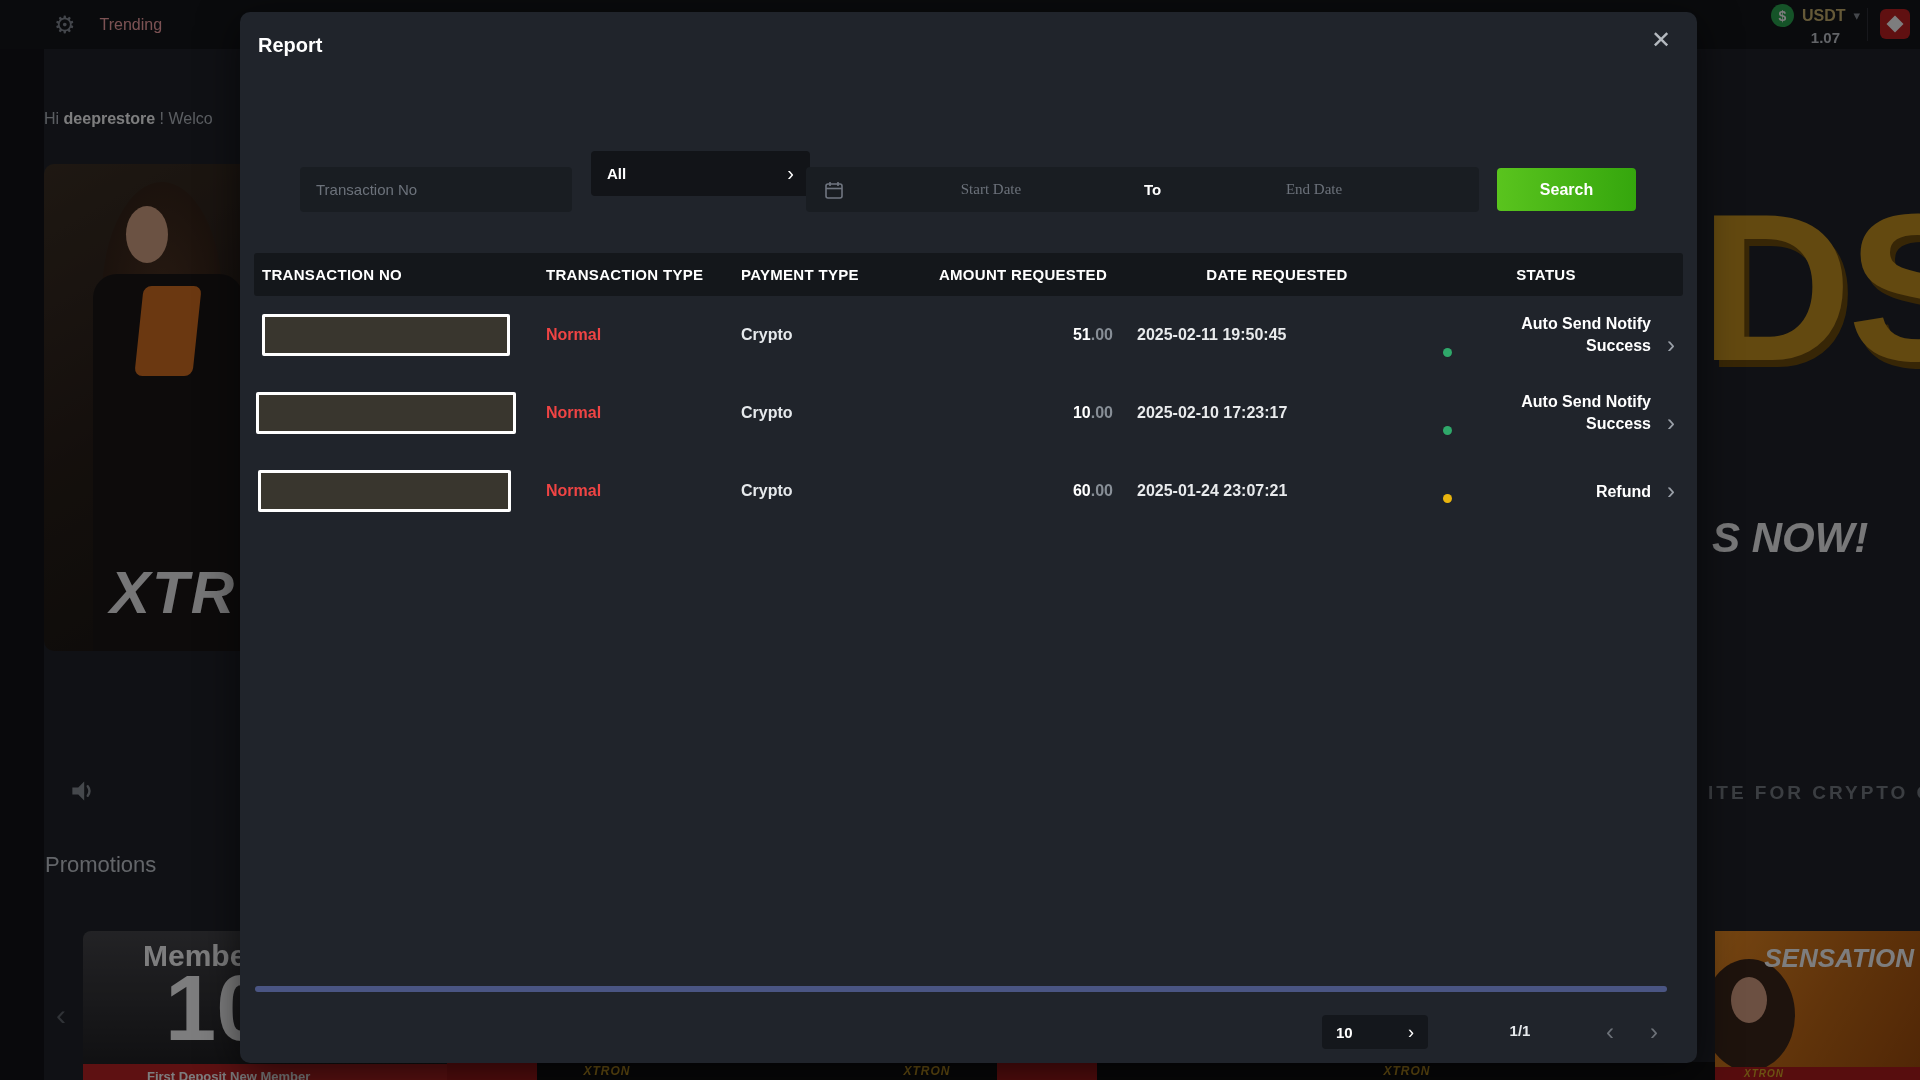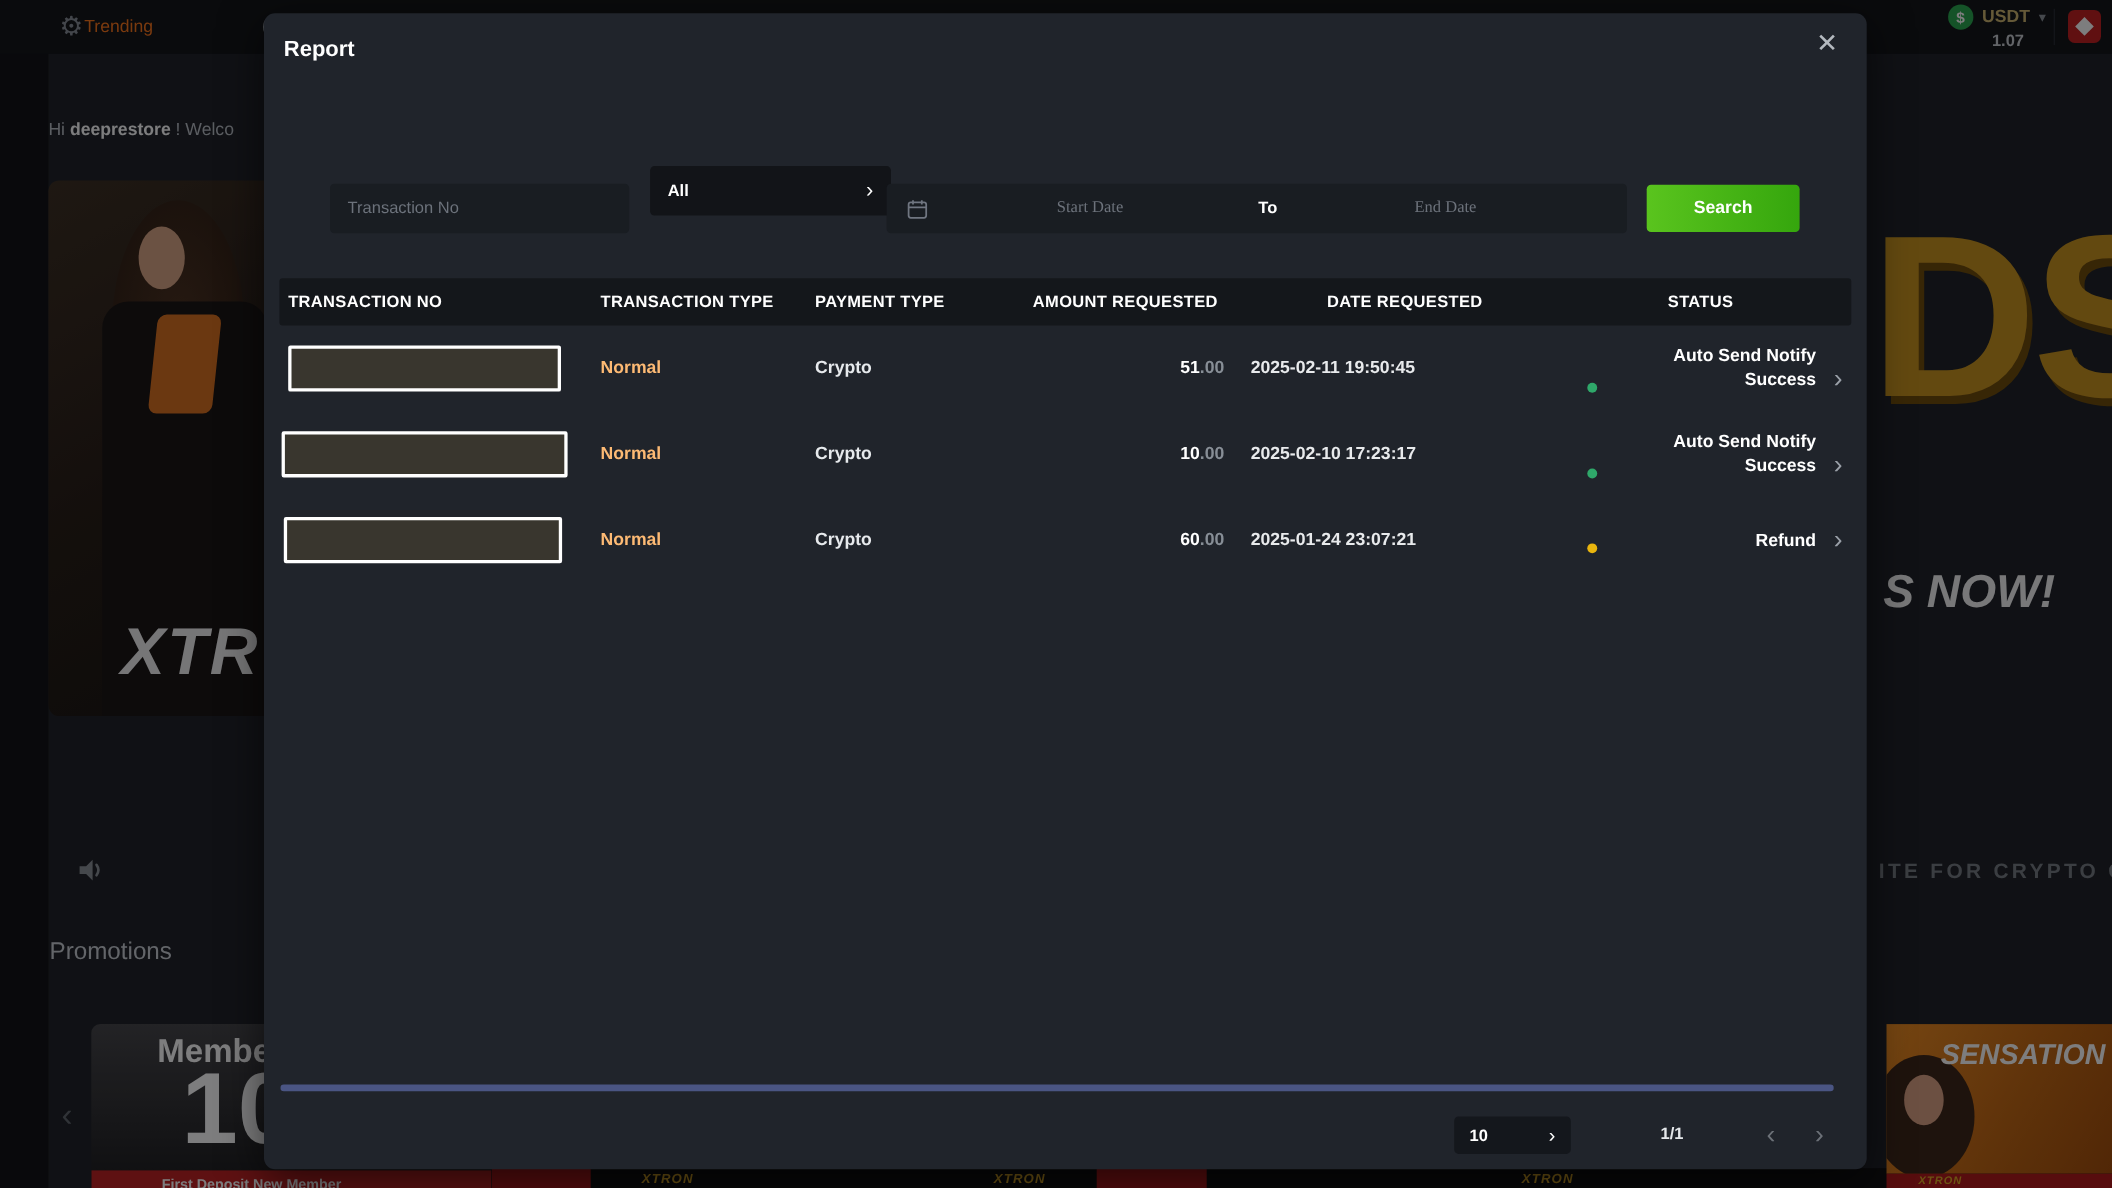--- a/index.html
+++ b/index.html
@@ -6,21 +6,21 @@
   html,body{background:#000}
   .page{position:relative;width:1920px;height:1080px;overflow:hidden;background:#1c1f24;
         font-family:"Liberation Sans",sans-serif;color:#fff}
   .clickable{cursor:pointer}
 
   
   .bg-layer{position:absolute;inset:0;z-index:0}
   .left-rail{position:absolute;left:0;top:0;width:44px;height:1080px;background:#0d0e11}
   .topbar{position:absolute;left:0;top:0;width:1920px;height:49px;background:#0f1114;display:flex;align-items:center}
   .gear-ic{font-size:24px;color:#868c94;margin-left:54px;line-height:1}
-  .trending-lb{margin-left:1px;font-size:16px;color:#f97316}
+  .trending-lb{margin-left:24px;font-size:16px;color:#fca5a5}
   .clock-wrap{margin-left:98px;display:flex;align-items:center}
   .tb-right{position:absolute;right:60px;top:4px;display:flex;flex-direction:column;align-items:flex-end}
   .tb-cur-row{display:flex;align-items:center;gap:8px}
   .usdt-circle{width:23px;height:23px;border-radius:50%;background:#27a84b;color:#fff;font-weight:bold;
                font-size:14px;display:flex;align-items:center;justify-content:center}
   .usdt-code{color:#cdb56d;font-size:16px;font-weight:bold}
   .caret-down{color:#8a9097;font-size:13px}
   .balance-val{color:#c6cad0;font-size:15px;font-weight:bold;margin-top:2px;margin-right:20px}
   .tb-divider{position:absolute;right:52px;top:8px;width:1px;height:33px;background:#2a2d33}
   .brand-logo{position:absolute;right:10px;top:9px;width:30px;height:30px;border-radius:6px;background:#c21c1c}
@@ -100,21 +100,21 @@
 
   .tgrid{display:grid;grid-template-columns:284px 195px 168px 228px 280px 1fr;align-items:center;padding:0 8px}
   .thead{position:absolute;left:14px;top:241px;width:1429px;height:43px;background:#14171b;border-radius:3px;
          font-size:15px;font-weight:bold;letter-spacing:.3px;color:#fff}
   .th-r{text-align:center}
   .tbody{position:absolute;left:14px;top:284px;width:1429px}
   .trow{height:78px}
   .redacted{width:248px;height:42px;background:#39362e;border:3px solid #fff;border-radius:2px}
   .trow:nth-child(2) .redacted{width:260px;margin-left:-6px}
   .trow:nth-child(3) .redacted{width:253px;margin-left:-4px}
-  .c-wtype{font-size:16px;font-weight:600;color:#fdba74}
+  .c-wtype{font-size:16px;font-weight:600;color:#ef4444}
   .c-ptype{font-size:16px;font-weight:600;color:#e6e9ec}
   .c-amt{font-size:16px;font-weight:bold;color:#fff;text-align:right;padding-right:24px}
   .c-amt .dec{color:#878e96}
   .c-date{font-size:16px;font-weight:bold;color:#e8eaec;padding-right:25px}
   .c-status{display:flex;align-items:flex-end}
   .dot{width:9px;height:9px;border-radius:50%;margin-left:26px;flex:0 0 auto}
   .status-text{flex:1;text-align:right;font-size:16px;font-weight:bold;color:#fff;line-height:1.35;max-width:170px;margin-left:auto}
   .row-chev{margin-left:16px;font-size:24px;color:#9aa0a8;line-height:1}
 
   .hscroll{position:absolute;left:15px;top:974px;width:1412px;height:6px;border-radius:3px}

